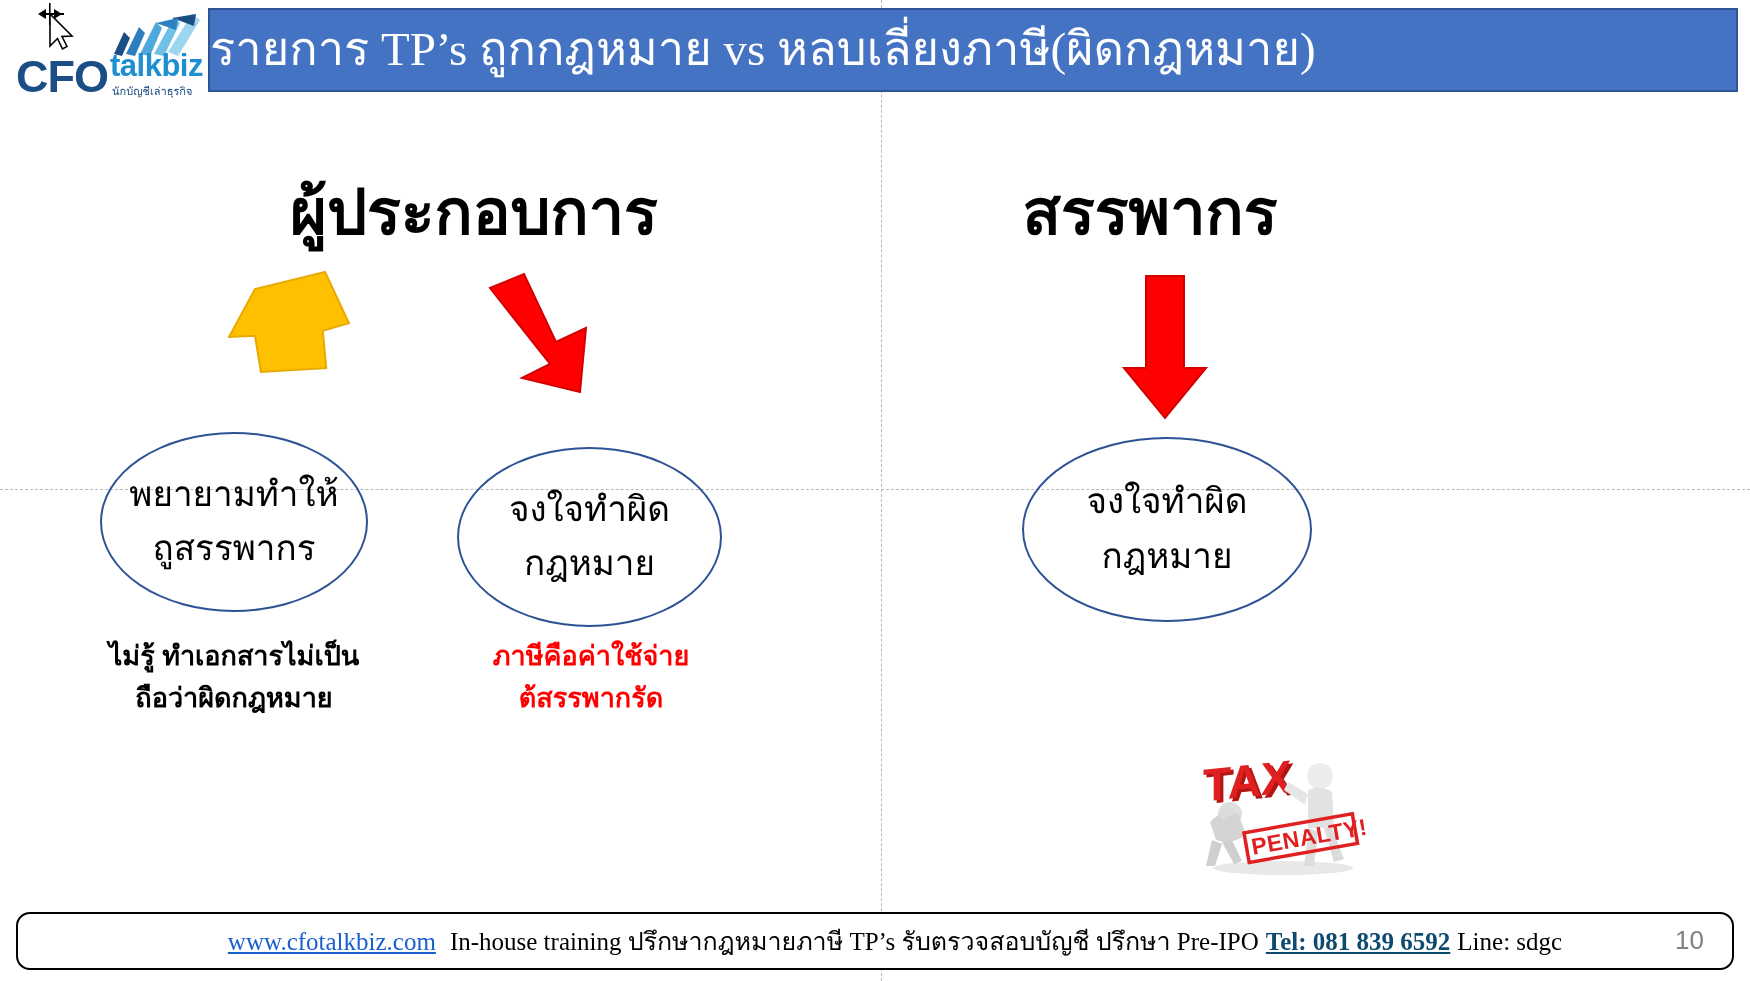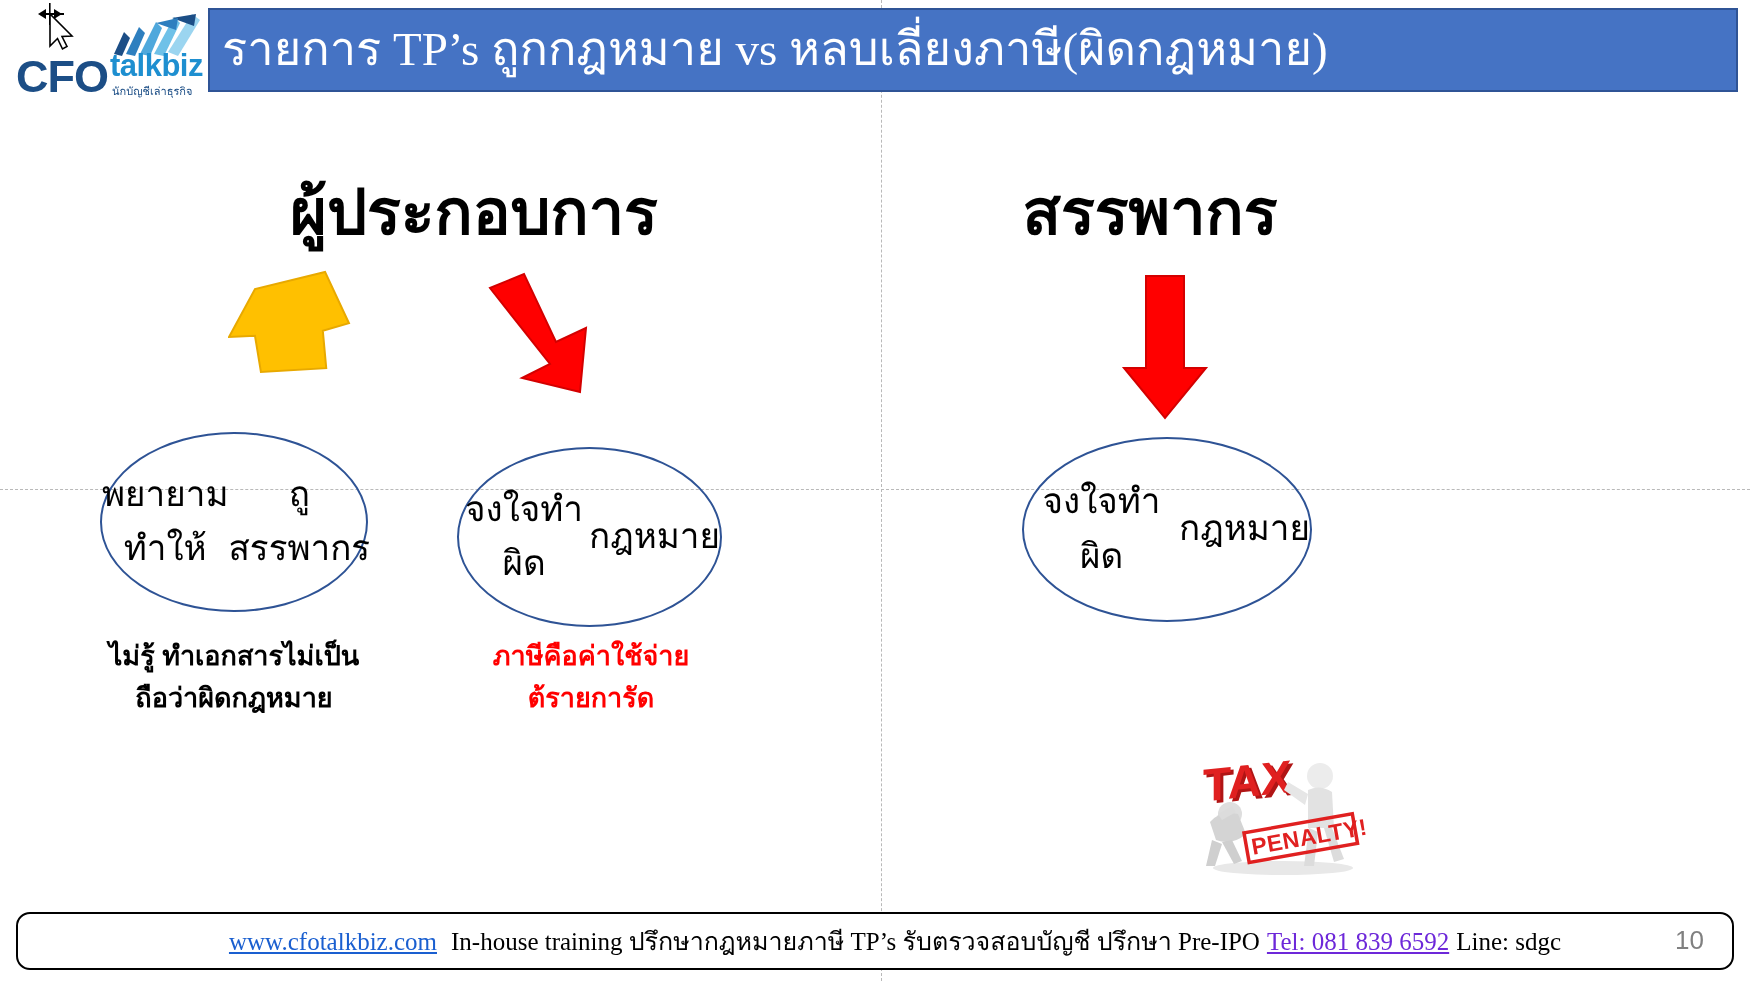--- a/index.html
+++ b/index.html
@@ -83,21 +83,20 @@
 
   
   .title-bar {
     position: absolute;
     left: 208px; top: 8px;
     width: 1530px; height: 84px;
     background: #4573c4;
     border: 2px solid #2f5496;
     display: flex;
     align-items: center;
-    padding-left: 12px;
     z-index: 20;
   }
   .title-text {
     color: #ffffff;
     font-family: "Liberation Serif", "DejaVu Serif", serif;
     font-size: 47px;
     line-height: 1.05;
     white-space: nowrap;
   }
 
@@ -120,22 +119,23 @@
   #arrow-red-1  { left: 482px; top: 272px; width: 125px; height: 135px; }
   #arrow-red-2  { left: 1120px; top: 272px; width: 90px; height: 150px; }
 
   
   .ellipse {
     position: absolute;
     border: 2px solid #2e5395;
     border-radius: 50%;
     background: transparent;
     display: flex;
-    flex-direction: row;
+    flex-direction: column;
     align-items: center;
+    justify-content: center;
     font-family: "Liberation Serif", "DejaVu Serif", serif;
     font-size: 35px;
     color: #000000;
     line-height: 1.55;
     text-align: center;
   }
   #ellipse-legal    { left: 100px;  top: 432px; width: 268px; height: 180px; }
   #ellipse-evade    { left: 457px;  top: 447px; width: 265px; height: 180px; }
   #ellipse-revenue  { left: 1022px; top: 437px; width: 290px; height: 185px; }
   .ellipse span { display: block; }
@@ -190,23 +190,23 @@
     gap: 0;
     padding-left: 40px;
   }
   .f-link {
     color: #1a5fd0;
     text-decoration: underline;
   }
   .f-red { color: #ff0000; }
   .f-blk { color: #000000; }
   .f-tel {
-    color: #6d28d9;
+    color: #0c4a6e;
     text-decoration: underline;
-    font-weight: normal;
+    font-weight: bold;
   }
   .f-sep { display: inline-block; width: 7px; }
   .page-num {
     position: absolute;
     right: 46px; top: 925px;
     font-family: Liberation Sans, sans-serif;
     font-size: 26px;
     color: #808080;
     z-index: 26;
   }
@@ -277,21 +277,21 @@
     <span>จงใจทำผิด</span>
     <span>กฎหมาย</span>
   </div>
 
   <div class="caption" id="caption-legal">
     <span>ไม่รู้ ทำเอกสารไม่เป็น</span>
     <span>ถือว่าผิดกฎหมาย</span>
   </div>
   <div class="caption" id="caption-evade">
     <span>ภาษีคือค่าใช้จ่าย</span>
-    <span>ต้รายการัด</span>
+    <span>ต้สรรพากรัด</span>
   </div>
 
   <svg id="tax-penalty" viewBox="0 0 190 130">
 
     <ellipse cx="95" cy="120" rx="70" ry="7" fill="#e8e8e8"></ellipse>
 
     <g>
       <ellipse cx="42" cy="66" rx="12" ry="12" fill="#dedede"></ellipse>
       <path d="M22 74 Q32 62 50 66 L58 86 Q44 98 28 92 Z" fill="#d4d4d4"></path>
       <path d="M24 92 L18 118 L27 118 L34 96 Z" fill="#cfcfcf"></path>

